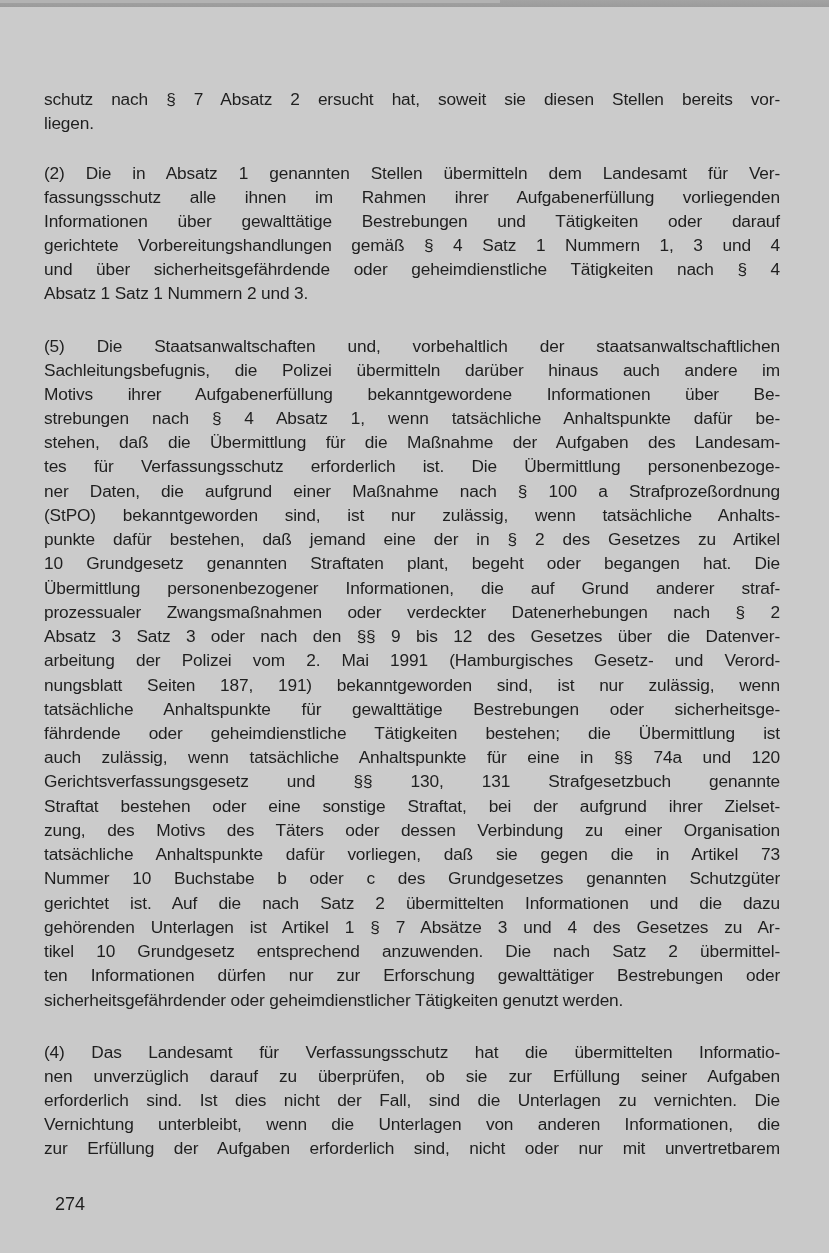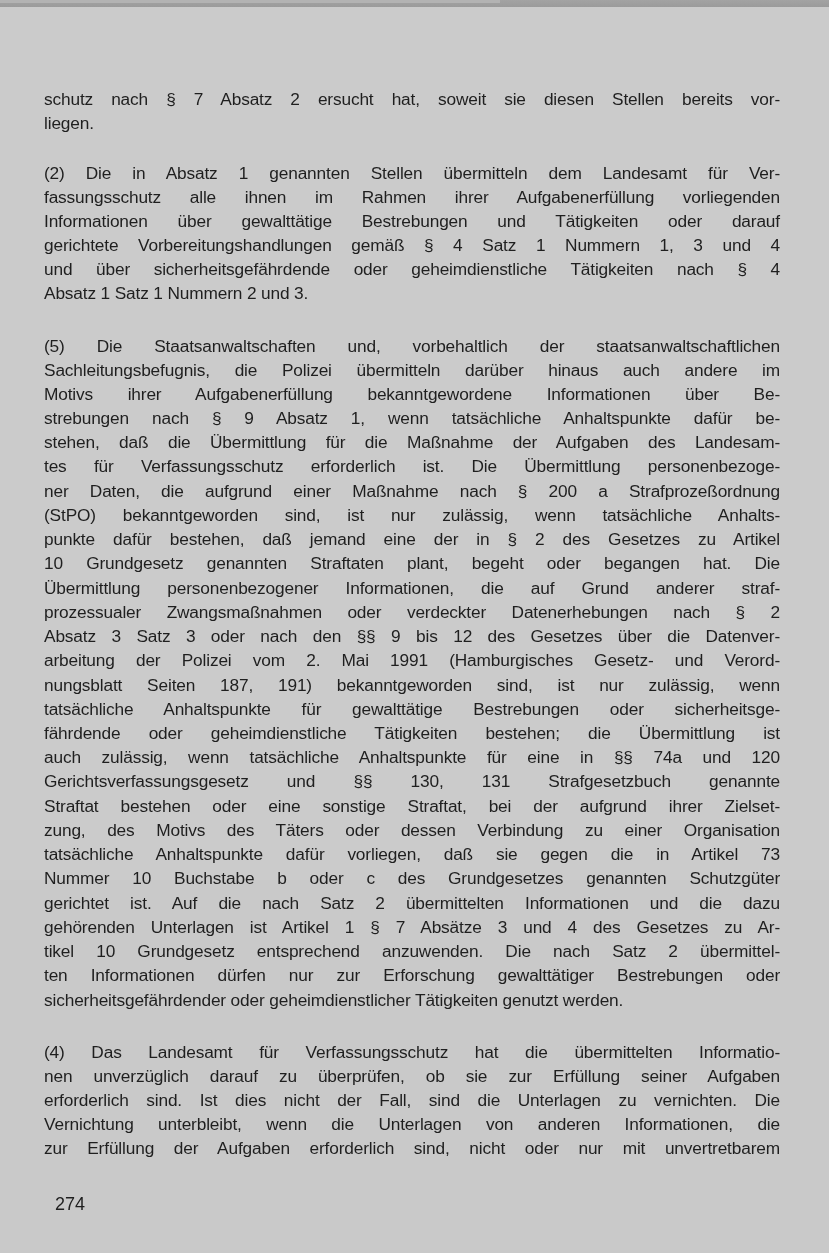--- a/index.html
+++ b/index.html
@@ -88,24 +88,24 @@
       <div class="line" style="top:209px">Informationen über gewalttätige Bestrebungen und Tätigkeiten oder darauf</div>
       <div class="line" style="top:233px">gerichtete Vorbereitungshandlungen gemäß § 4 Satz 1 Nummern 1, 3 und 4</div>
       <div class="line" style="top:257px">und über sicherheitsgefährdende oder geheimdienstliche Tätigkeiten nach § 4</div>
       <div class="line last" style="top:281px">Absatz 1 Satz 1 Nummern 2 und 3.</div>
     </div>
 
     <div>
       <div class="line" style="top:334px">(5) Die Staatsanwaltschaften und, vorbehaltlich der staatsanwaltschaftlichen</div>
       <div class="line" style="top:358px">Sachleitungsbefugnis, die Polizei übermitteln darüber hinaus auch andere im</div>
       <div class="line" style="top:382px">Motivs ihrer Aufgabenerfüllung bekanntgewordene Informationen über Be-</div>
-      <div class="line" style="top:406px">strebungen nach § 9 Absatz 1, wenn tatsächliche Anhaltspunkte dafür be-</div>
+      <div class="line" style="top:406px">strebungen nach § 4 Absatz 1, wenn tatsächliche Anhaltspunkte dafür be-</div>
       <div class="line" style="top:430px">stehen, daß die Übermittlung für die Maßnahme der Aufgaben des Landesam-</div>
       <div class="line" style="top:454px">tes für Verfassungsschutz erforderlich ist. Die Übermittlung personenbezoge-</div>
-      <div class="line" style="top:479px">ner Daten, die aufgrund einer Maßnahme nach § 200 a Strafprozeßordnung</div>
+      <div class="line" style="top:479px">ner Daten, die aufgrund einer Maßnahme nach § 100 a Strafprozeßordnung</div>
       <div class="line" style="top:503px">(StPO) bekanntgeworden sind, ist nur zulässig, wenn tatsächliche Anhalts-</div>
       <div class="line" style="top:527px">punkte dafür bestehen, daß jemand eine der in § 2 des Gesetzes zu Artikel</div>
       <div class="line" style="top:551px">10 Grundgesetz genannten Straftaten plant, begeht oder begangen hat. Die</div>
       <div class="line" style="top:576px">Übermittlung personenbezogener Informationen, die auf Grund anderer straf-</div>
       <div class="line" style="top:600px">prozessualer Zwangsmaßnahmen oder verdeckter Datenerhebungen nach § 2</div>
       <div class="line" style="top:624px">Absatz 3 Satz 3 oder nach den §§ 9 bis 12 des Gesetzes über die Datenver-</div>
       <div class="line" style="top:648px">arbeitung der Polizei vom 2. Mai 1991 (Hamburgisches Gesetz- und Verord-</div>
       <div class="line" style="top:673px">nungsblatt Seiten 187, 191) bekanntgeworden sind, ist nur zulässig, wenn</div>
       <div class="line" style="top:697px">tatsächliche Anhaltspunkte für gewalttätige Bestrebungen oder sicherheitsge-</div>
       <div class="line" style="top:721px">fährdende oder geheimdienstliche Tätigkeiten bestehen; die Übermittlung ist</div>

